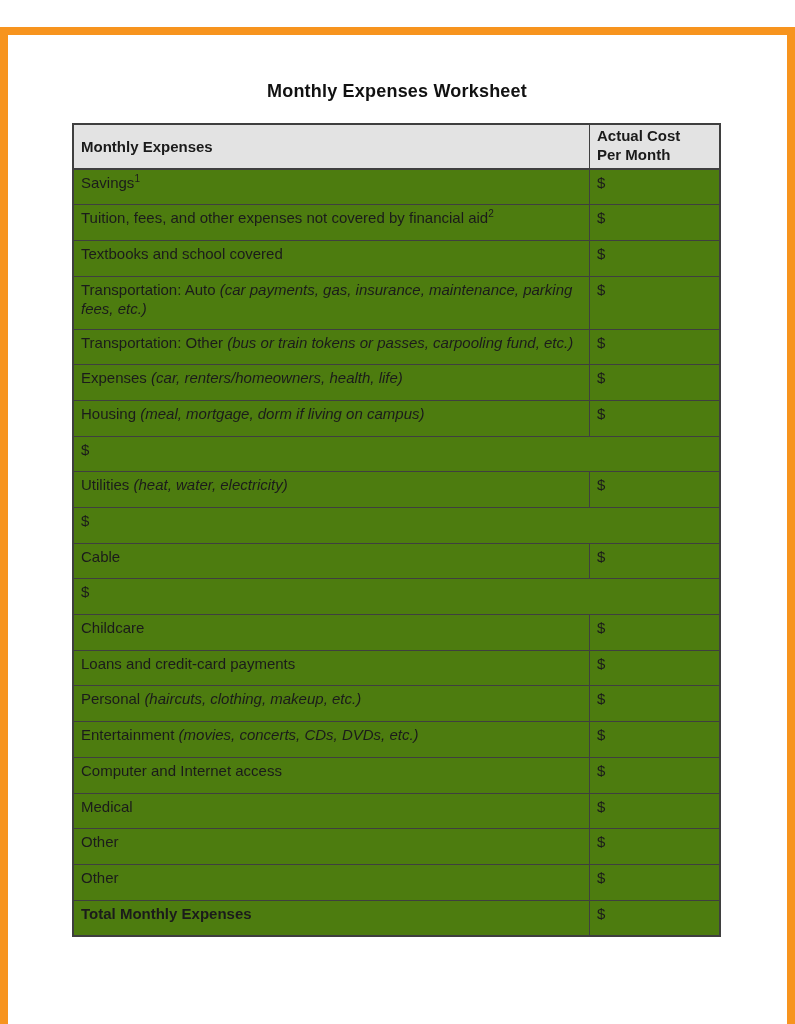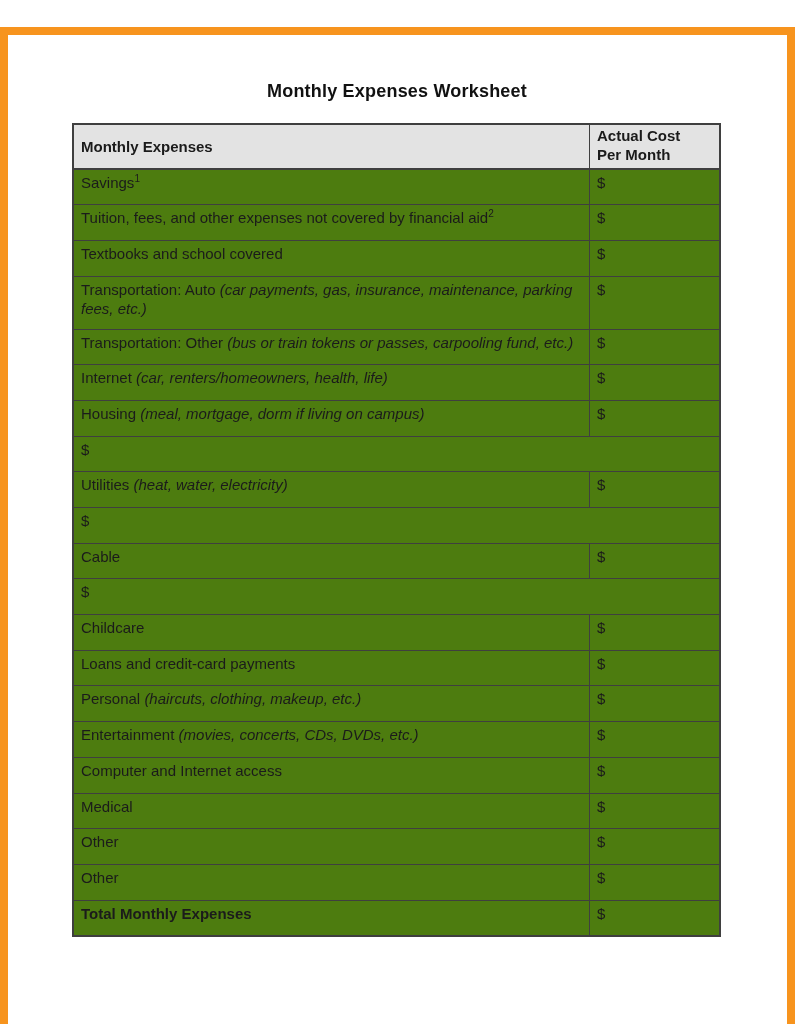--- a/index.html
+++ b/index.html
@@ -127,21 +127,21 @@
       </div>
       <div class="t-row">
         <div class="cell label-cell"><span>Transportation: Auto</span> <i>(car payments, gas, insurance, maintenance, parking fees, etc.)</i></div>
         <div class="cell amount-cell"><span>$</span></div>
       </div>
       <div class="t-row">
         <div class="cell label-cell"><span>Transportation: Other</span> <i>(bus or train tokens or passes, carpooling fund, etc.)</i></div>
         <div class="cell amount-cell"><span>$</span></div>
       </div>
       <div class="t-row">
-        <div class="cell label-cell"><span>Internet</span> <i>(car, renters/homeowners, health, life)</i></div>
+        <div class="cell label-cell"><span>Expenses</span> <i>(car, renters/homeowners, health, life)</i></div>
         <div class="cell amount-cell"><span>$</span></div>
       </div>
       <div class="t-row">
         <div class="cell label-cell"><span>Housing</span> <i>(meal, mortgage, dorm if living on campus)</i></div>
         <div class="cell amount-cell"><span>$</span></div>
       </div>
       <div class="t-row">
         <div class="cell amount-cell"><span>$</span></div>
       </div>
       <div class="t-row">

